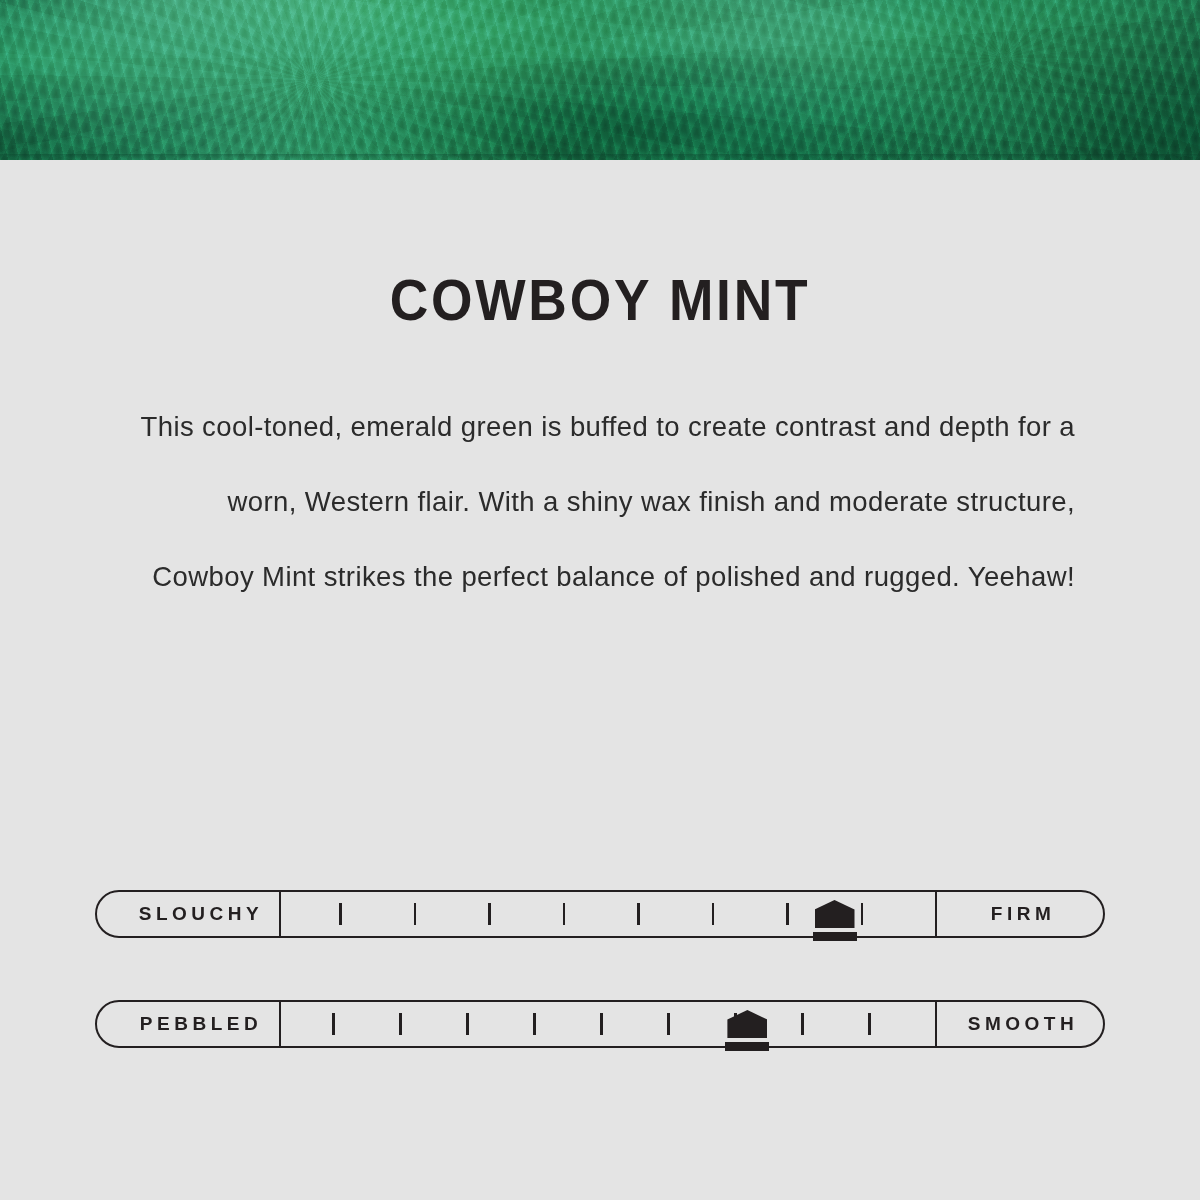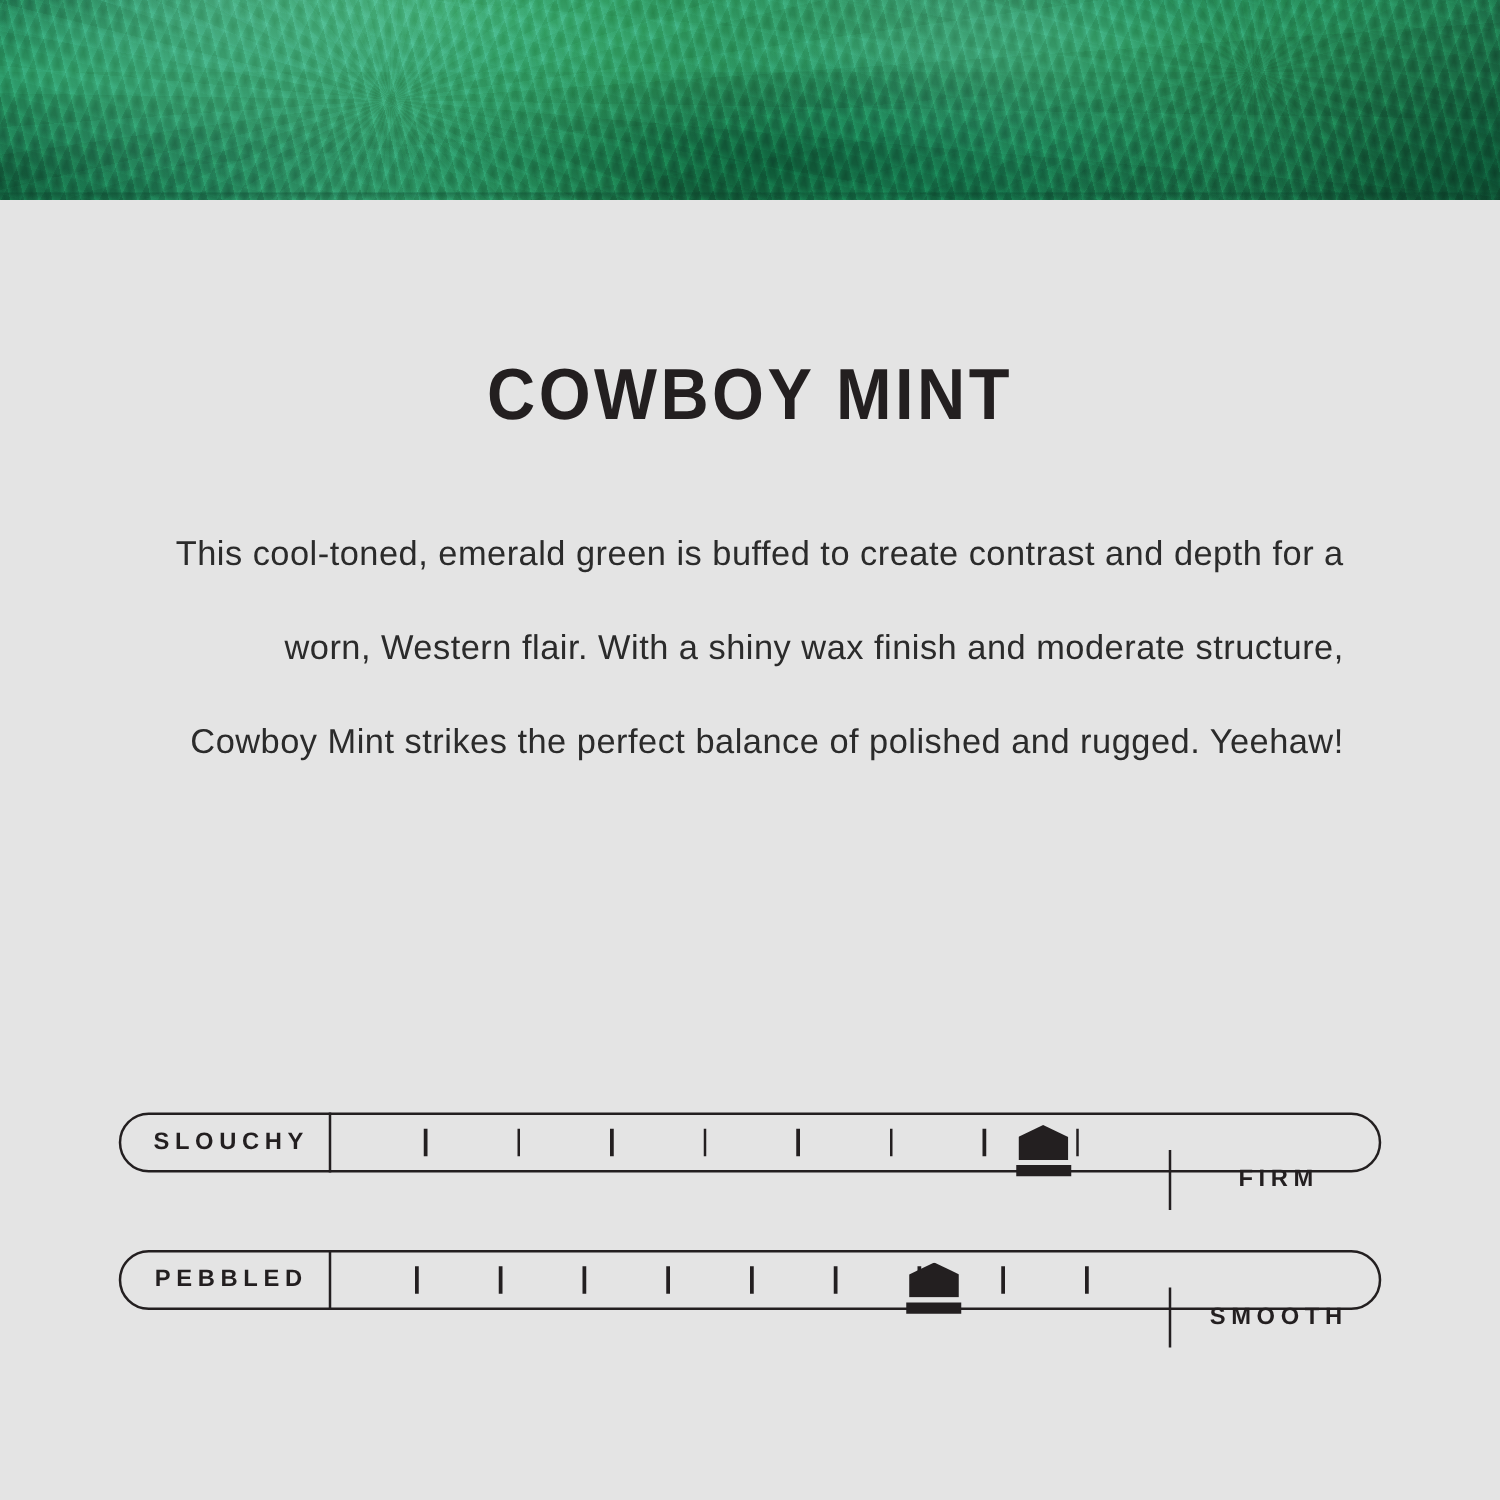--- a/index.html
+++ b/index.html
@@ -68,21 +68,21 @@
   }
   .hero-edge {
     position: absolute;
     left: 0; right: 0; bottom: 0;
     height: 6px;
     background: linear-gradient(180deg, rgba(10,60,40,.35), rgba(10,60,40,0));
   }
 
   
   .content {
-    padding: 16px;
+    padding: 0;
   }
   .title {
     margin: 0;
     padding-top: 106px;
     text-align: center;
     font-family: "Liberation Sans Narrow", "Liberation Sans", sans-serif;
     font-weight: 700;
     font-size: 58px;
     letter-spacing: 3px;
     color: #231f20;
@@ -130,31 +130,30 @@
     display: flex;
     align-items: center;
     justify-content: center;
     font-size: 19px;
     font-weight: 700;
     letter-spacing: 4.5px;
     color: #231f20;
     box-sizing: border-box;
   }
   .cap-left {
-    left: 0;
+    left: 16px;
     width: 170px;
     border-right: 2.5px solid #231f20;
     padding-left: 12px;
   }
   .cap-right {
     right: 0;
     width: 170px;
     border-left: 2.5px solid #231f20;
     padding-left: 4px;
-    margin-top: 30px;
   }
   .ticks {
     position: absolute;
     left: 170px;
     right: 170px;
     top: 0;
     height: 48px;
   }
   .tick {
     position: absolute;

